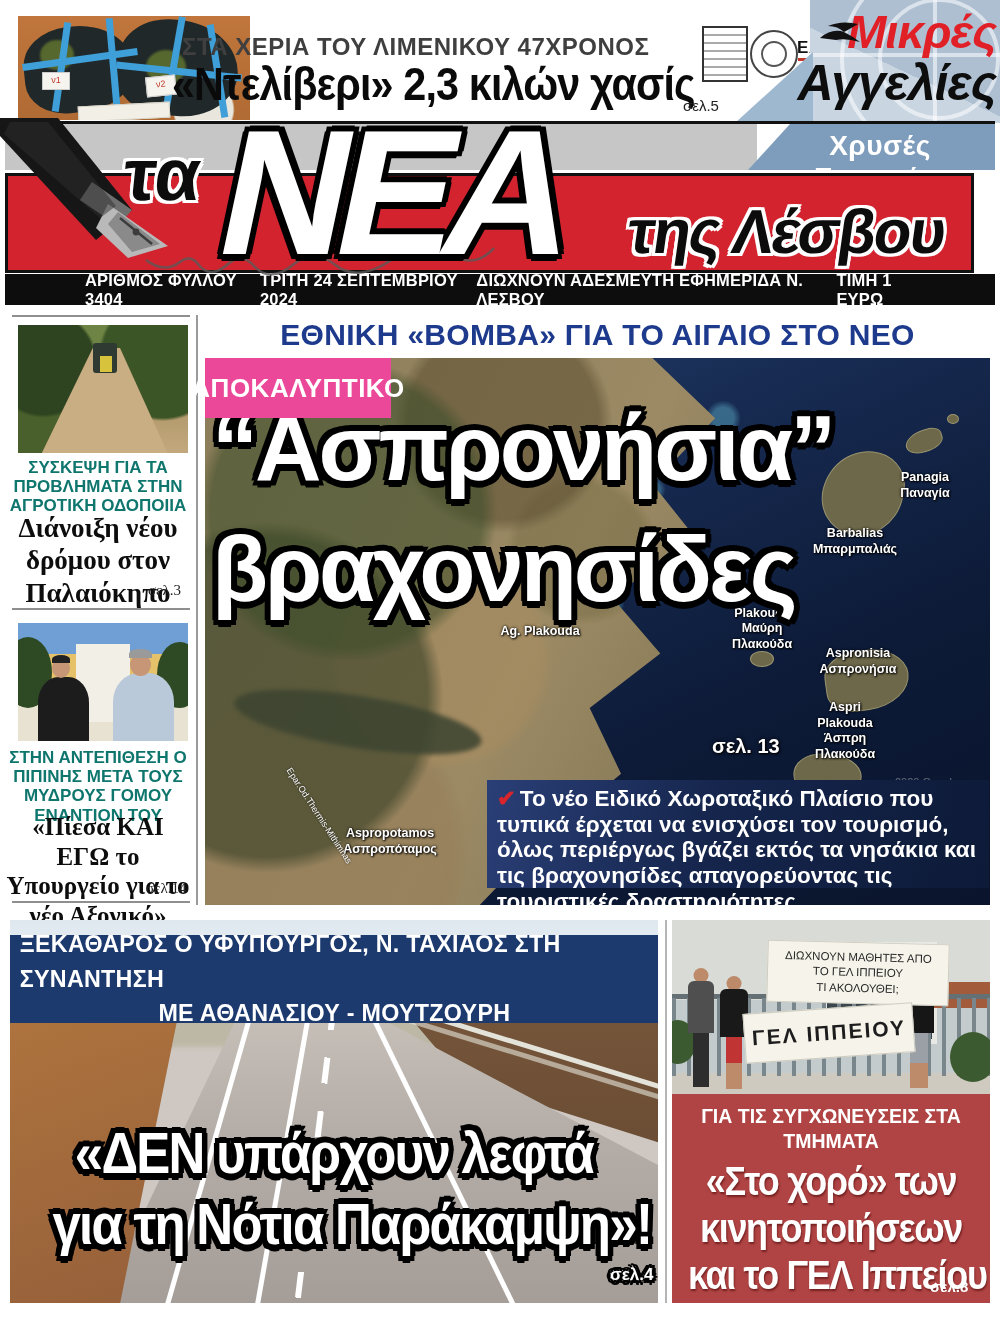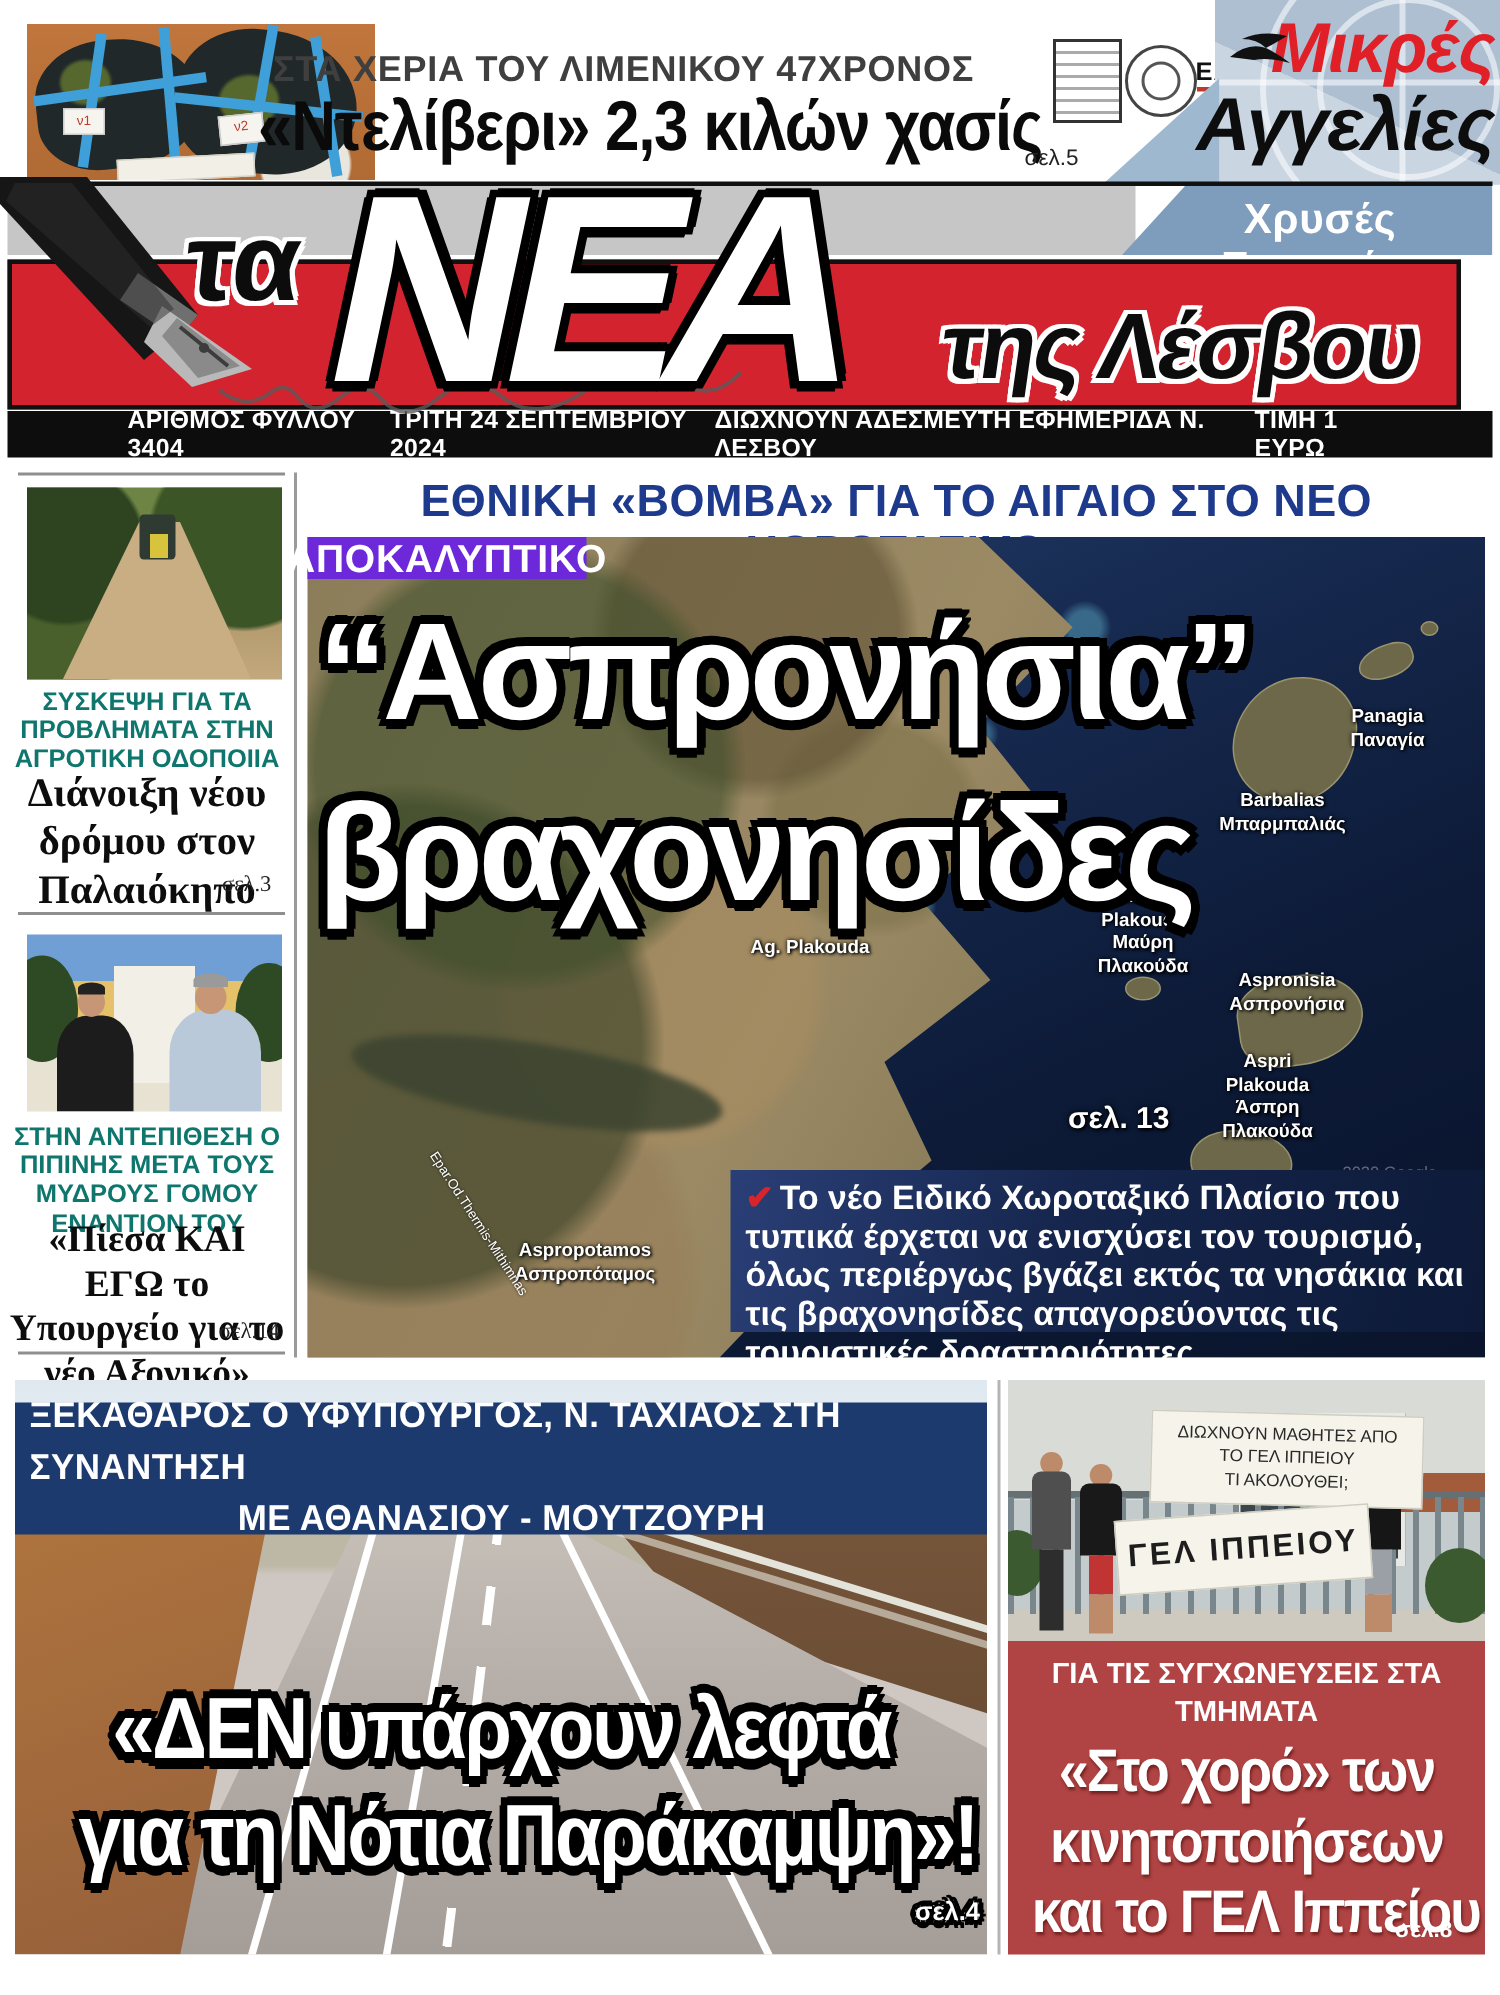--- a/index.html
+++ b/index.html
@@ -129,21 +129,21 @@
                         58% 54%,52% 44%,62% 32%,57% 23%,65% 11%);}
   .ridge{position:absolute;left:28px;top:338px;width:250px;height:52px;background:#3c4430;
          border-radius:50%;transform:rotate(9deg);filter:blur(2px);opacity:.85;}
   .isl{position:absolute;background:#6d684a;border:1px solid #99936e;}
   .map-label{position:absolute;color:#fff;font-size:12.5px;font-weight:bold;text-align:center;
       text-shadow:0 0 3px #000,1px 1px 2px #000;line-height:1.25;}
   .map-label span{display:block;}
   .road-label{position:absolute;left:88px;top:408px;font-size:9px;color:#fff;
       text-shadow:0 0 2px #000;transform:rotate(57deg);transform-origin:left top;white-space:nowrap;}
   .wm{position:absolute;left:690px;top:418px;font-size:11px;color:rgba(255,255,255,.35);}
-  .tag{left:205px;top:358px;width:186px;height:28px;background:#6d28d9;color:#fff;
+  .tag{left:205px;top:358px;width:186px;height:60px;background:#ec4899;color:#fff;
        font-size:26px;font-weight:bold;display:flex;align-items:center;justify-content:center;
        letter-spacing:.5px;z-index:3;}
   .ms-head{left:212px;top:388px;font-size:92px;font-weight:bold;line-height:1.32;
            letter-spacing:-3px;z-index:2;white-space:nowrap;}
   .ms-head span{display:block;}
   .ms-ref{left:712px;top:735px;font-size:20px;font-weight:bold;color:#fff;
           text-shadow:0 0 4px #000,1px 1px 2px #000;z-index:3;}
   .summary{left:487px;top:780px;width:502px;height:108px;z-index:2;
       background:linear-gradient(105deg,#2a3f77 0%,#15254c 45%,#0d1a38 100%);
       color:#fff;font-size:22.5px;font-weight:bold;line-height:1.14;padding:6px 8px 0 10px;

